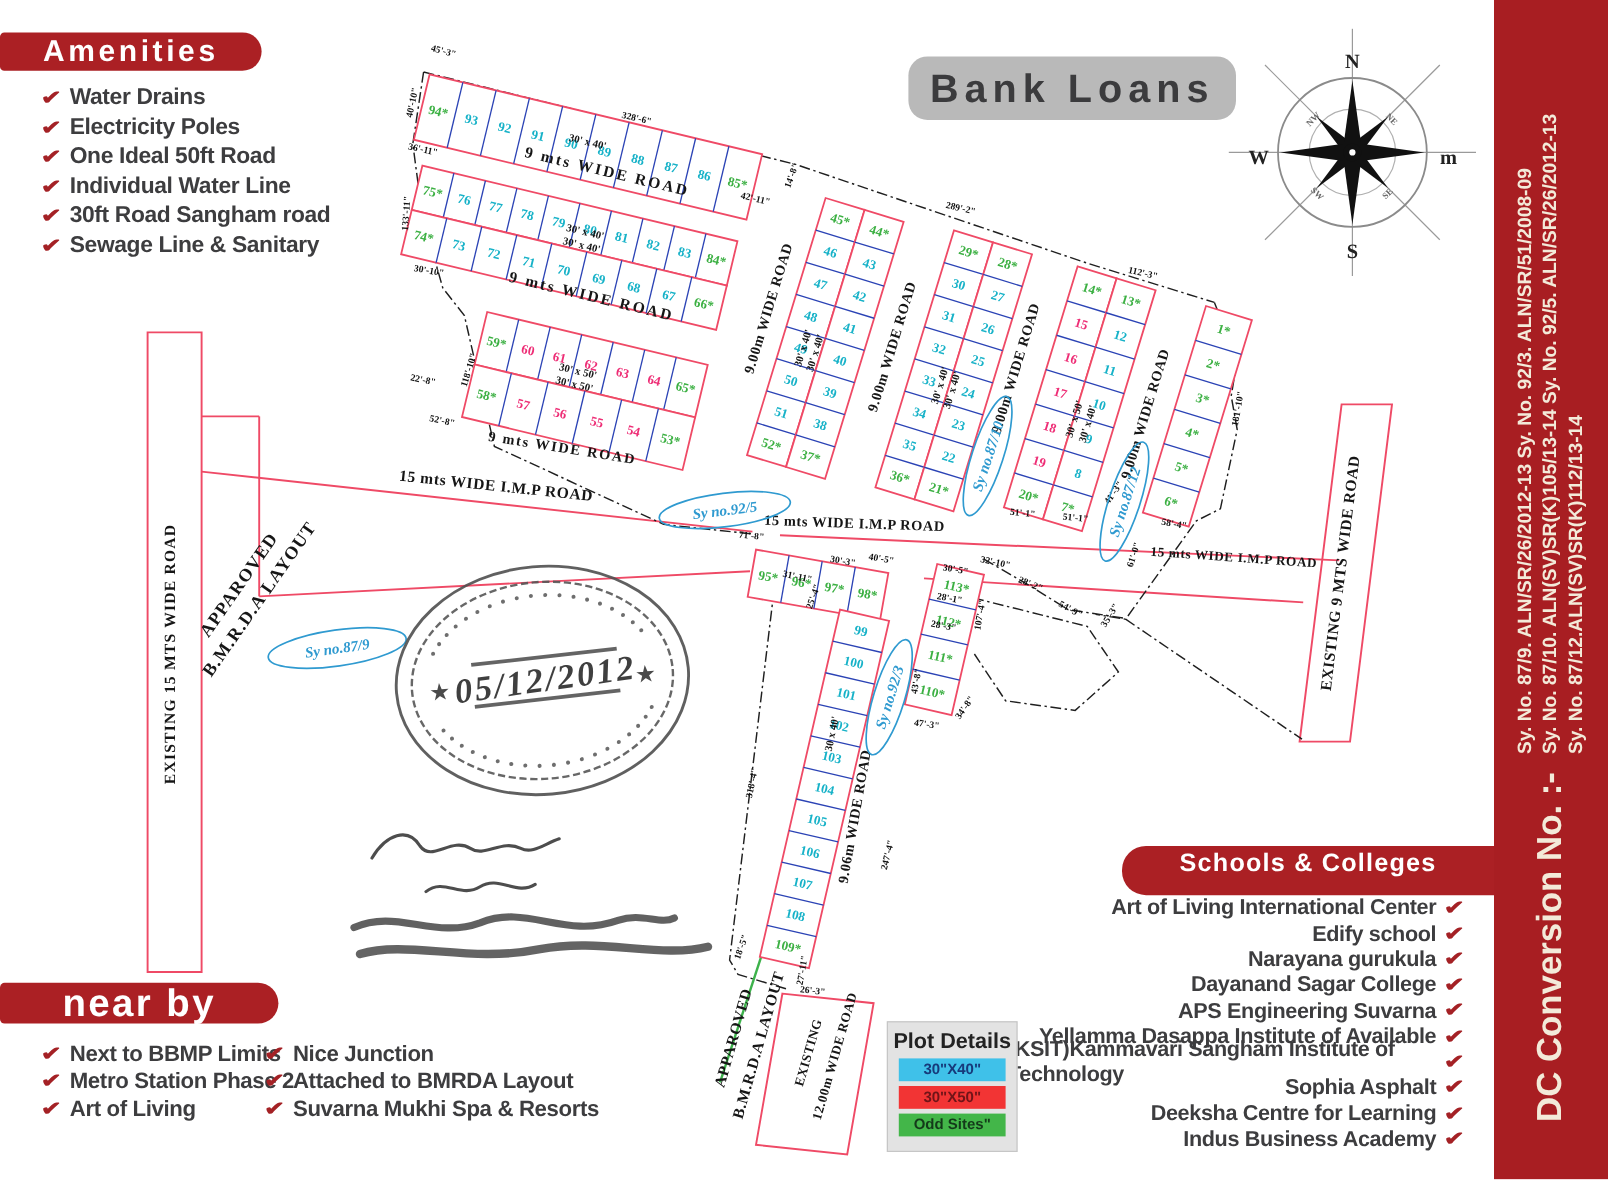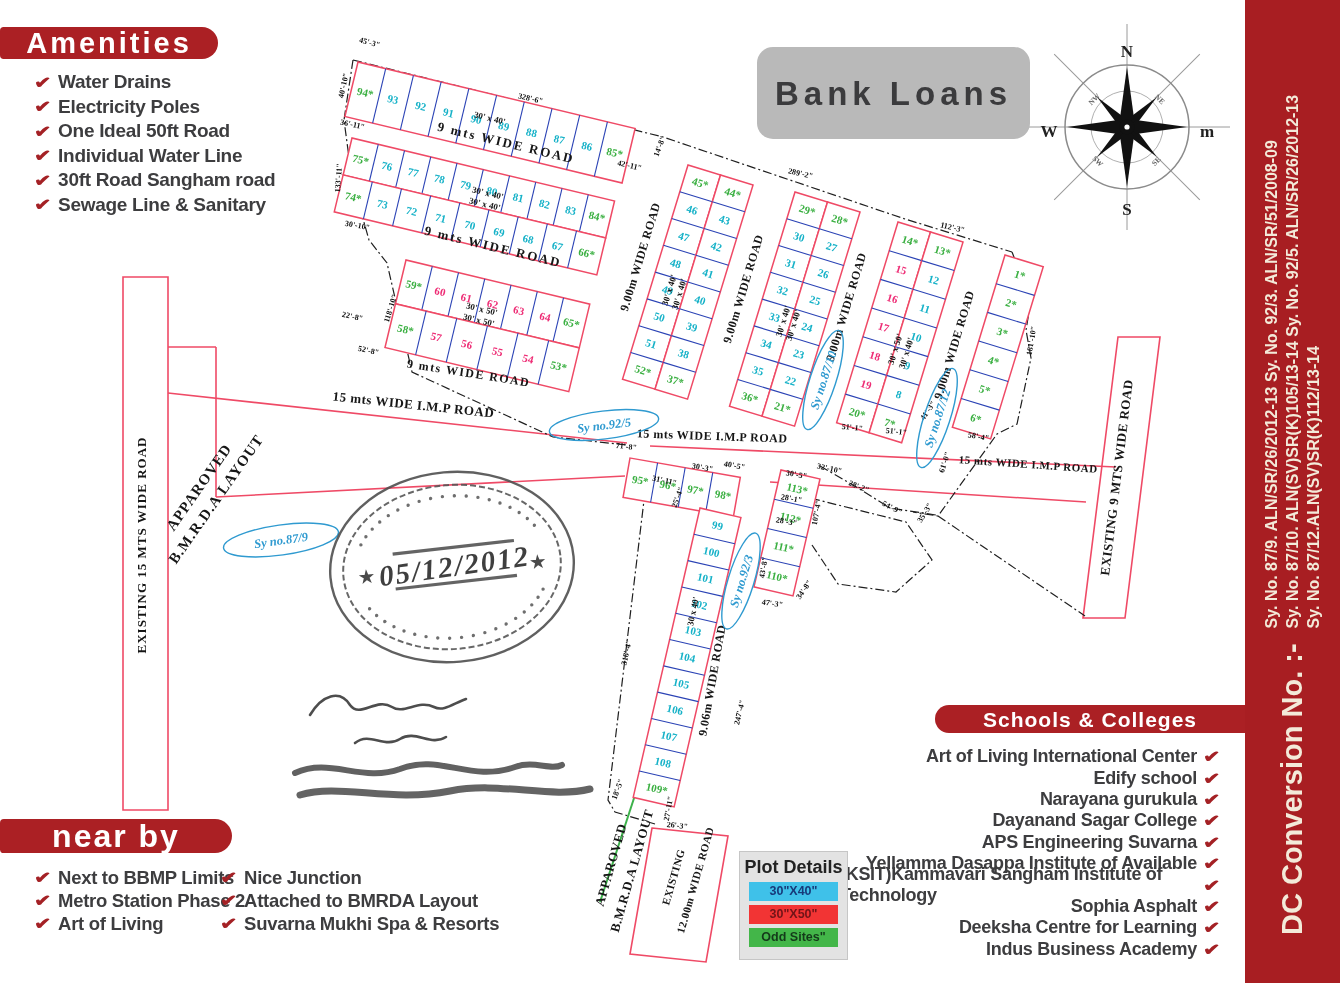--- a/index.html
+++ b/index.html
@@ -1,29 +1,29 @@
 <!DOCTYPE html>
 <html><head>
 <meta charset="utf-8">
 <style>
   html,body{margin:0;padding:0;background:#fff;}
   #app{position:relative;width:1340px;height:983px;background:#fff;overflow:hidden;
        font-family:"Liberation Sans",sans-serif;}
   svg text{user-select:none;}
   .pill{position:absolute;background:#ab2024;color:#fff;font-weight:bold;text-align:center;z-index:3;}
-  .pill.amen{left:0;top:27px;width:218px;height:32px;line-height:32px;font-size:29px;letter-spacing:3px;border-radius:5px 22px 22px 5px;}
+  .pill.amen{left:0;top:27px;width:218px;height:32px;line-height:32px;font-size:25px;letter-spacing:3px;border-radius:5px 22px 22px 5px;}
   .pill.near{left:0;top:819px;width:232px;height:34px;line-height:34px;font-size:32px;letter-spacing:2px;border-radius:5px 22px 22px 5px;}
-  .pill.sch{left:935px;top:705px;width:310px;height:28px;line-height:30px;font-size:21px;letter-spacing:1px;border-radius:20px 0 0 20px;}
+  .pill.sch{left:935px;top:705px;width:310px;height:41px;line-height:30px;font-size:21px;letter-spacing:1px;border-radius:20px 0 0 20px;}
   .list{position:absolute;z-index:3;}
   .ck{display:flex;align-items:center;gap:9px;height:24.5px;font-weight:bold;font-size:19px;color:#3d3d3f;letter-spacing:-0.3px;}
   .ck .m{color:#a42125;font-size:16px;transform:scaleX(1.3);font-weight:bold;}
   .near-l .ck{height:23px;font-size:18.5px;}
   .sch-l .ck{flex-direction:row-reverse;height:21.4px;font-size:18px;justify-content:flex-start;gap:8px;}
   .sch-l{display:flex;flex-direction:column;align-items:flex-end;}
-  .bank{position:absolute;left:757px;top:47px;width:273px;height:92px;background:#b9b9b9;border-radius:16px;
+  .bank{position:absolute;left:757px;top:47px;width:273px;height:53px;background:#b9b9b9;border-radius:16px;
         display:flex;flex-direction:column;justify-content:center;align-items:center;z-index:2;
         color:#3b3b3d;font-weight:bold;font-size:33px;letter-spacing:5px;line-height:35px;}
   .legend{position:absolute;left:739px;top:851px;width:107px;height:107px;background:#e3e3e3;border:1px solid #c6c6c6;z-index:3;}
   .legend .t{font-size:18px;font-weight:bold;color:#222;text-align:center;margin-top:5px;}
   .legend .bar{margin:4px 9px 0 9px;height:19px;line-height:19px;text-align:center;font-size:12.5px;font-weight:bold;}
   .side{position:absolute;left:1245px;top:0;width:95px;height:983px;background:#a81e22;z-index:4;overflow:hidden;}
   .side .rot{position:absolute;left:0;top:0;width:983px;height:95px;transform:rotate(-90deg) translate(-983px,0);
              transform-origin:top left;display:flex;align-items:center;gap:15px;padding-left:48px;box-sizing:border-box;color:#f3ead9;}
   .side .big{font-size:29px;font-weight:bold;white-space:nowrap;}
   .side .lines{display:flex;flex-direction:column;line-height:21px;}

